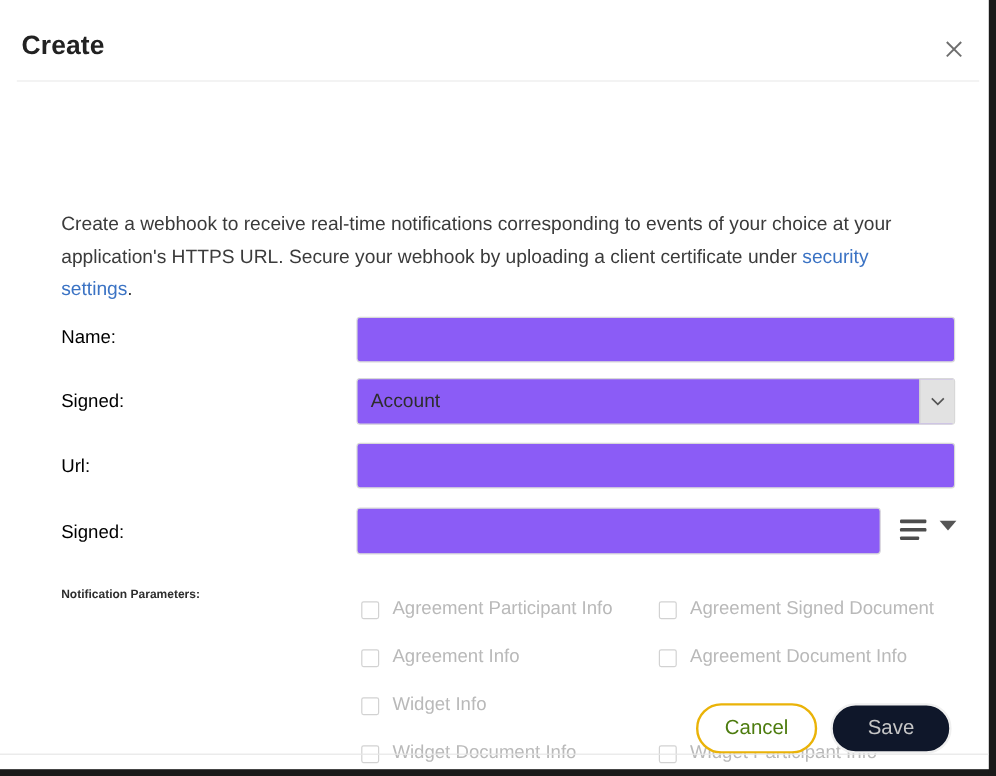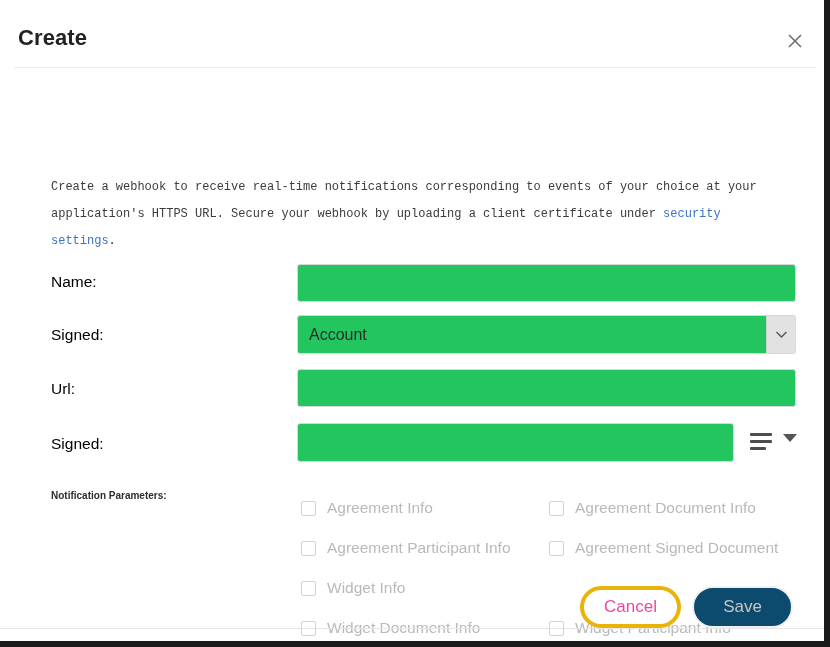--- a/index.html
+++ b/index.html
@@ -60,42 +60,41 @@
   
   .body {
     position: relative;
     padding: 0;
   }
   .description {
     position: absolute;
     left: 51px;
     top: 106px;
     width: 726px;
-    font-size: 12px;
+    font-size: 16px;
     line-height: 27px;
     color: #3b3b3b;
-    font-family: Liberation Mono, monospace;
   }
   .description a {
     color: #3b73c4;
     text-decoration: none;
     cursor: pointer;
   }
   
   .form-label {
     position: absolute;
     left: 51px;
     font-size: 15.5px;
     color: #000000;
   }
   .field {
     position: absolute;
     left: 297px;
     box-sizing: border-box;
-    background: #22c55e;
+    background: #8b5cf6;
     border: 1px solid #d8d8d8;
     border-radius: 3px;
   }
   .text-input {
     width: 499px;
     height: 38px;
     font-family: "Liberation Sans", sans-serif;
     font-size: 15.5px;
     color: #2d2d2d;
     padding: 0 9px;
@@ -233,29 +232,29 @@
     font-size: 17px;
     display: flex;
     align-items: center;
     justify-content: center;
   }
   .btn-cancel {
     left: 580px;
     top: 0;
     width: 101px;
     background: #ffffff;
-    border: 4px solid #eab308;
-    color: #ec4899;
+    border: 2px solid #eab308;
+    color: #4d7c0f;
     cursor: pointer;
   }
   .btn-save {
     left: 692px;
     top: 0;
     width: 101px;
-    background: #0c4a6e;
+    background: #0f172a;
     border: 2px solid #f0f0f0;
     color: #c6c6c6;
     cursor: default;
   }
   .footer-divider {
     position: absolute;
     left: 0;
     right: 0;
     top: 628px;
     height: 1px;
@@ -307,36 +306,36 @@
     </div>
     <div class="events-caret"></div>
 
     <div class="np-label">Notification Parameters:</div>
 
     <div class="checkbox-grid">
 
       <div class="checkbox-row">
         <div class="checkbox-item col1">
           <span class="checkbox-box"></span>
-          <span class="checkbox-label">Agreement Info</span>
+          <span class="checkbox-label">Agreement Participant Info</span>
         </div>
         <div class="checkbox-item">
           <span class="checkbox-box"></span>
-          <span class="checkbox-label">Agreement Document Info</span>
+          <span class="checkbox-label">Agreement Signed Document</span>
         </div>
       </div>
 
       <div class="checkbox-row">
         <div class="checkbox-item col1">
           <span class="checkbox-box"></span>
-          <span class="checkbox-label">Agreement Participant Info</span>
+          <span class="checkbox-label">Agreement Info</span>
         </div>
         <div class="checkbox-item">
           <span class="checkbox-box"></span>
-          <span class="checkbox-label">Agreement Signed Document</span>
+          <span class="checkbox-label">Agreement Document Info</span>
         </div>
       </div>
 
       <div class="checkbox-row">
         <div class="checkbox-item">
           <span class="checkbox-box"></span>
           <span class="checkbox-label">Widget Info</span>
         </div>
       </div>
 

